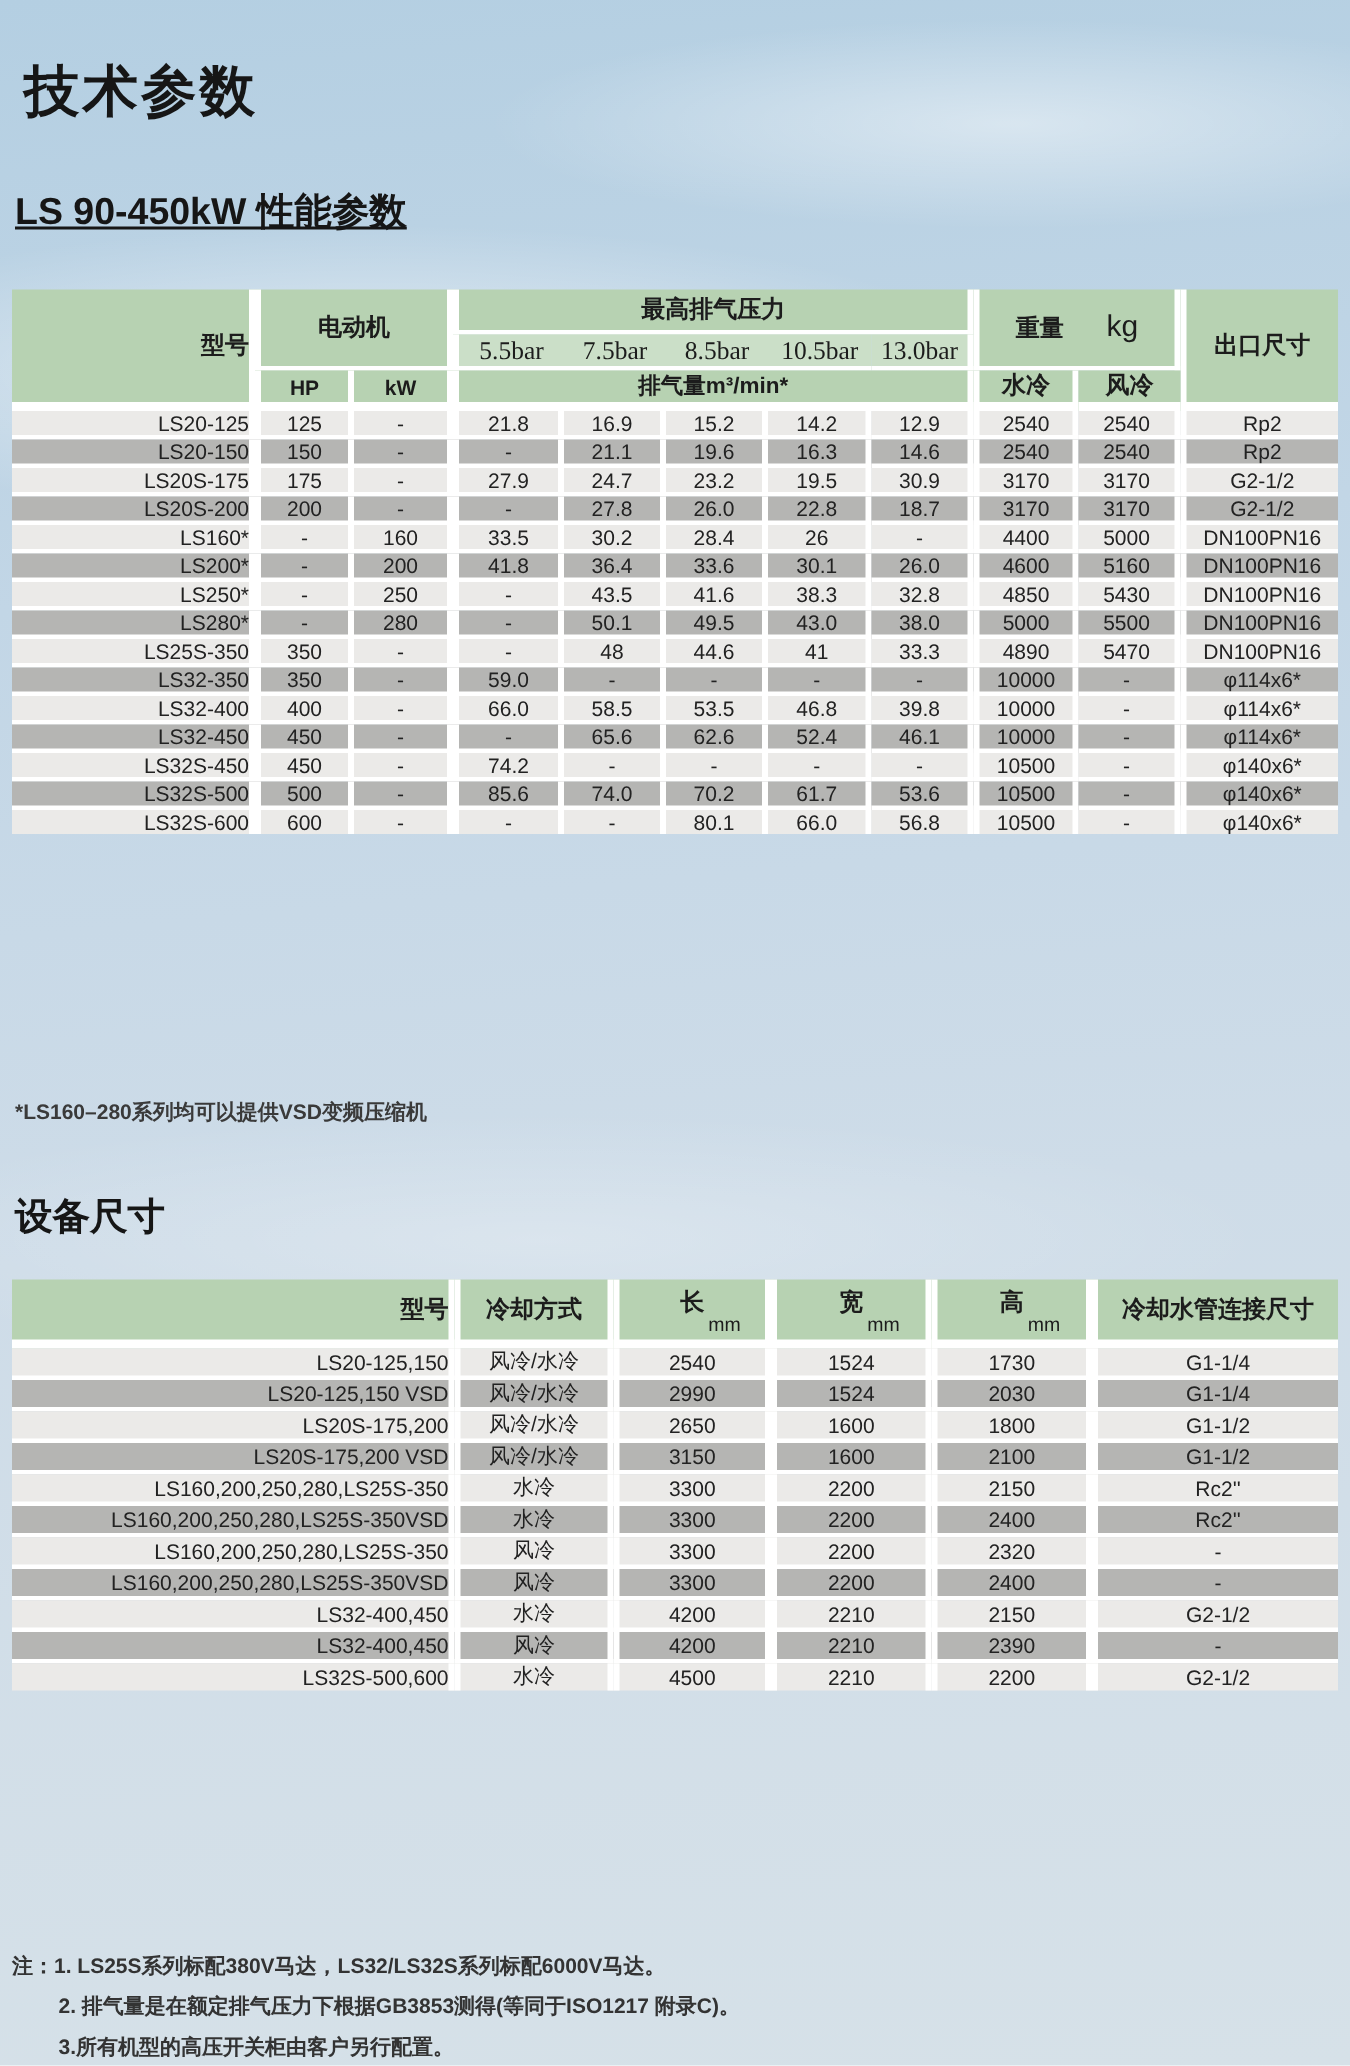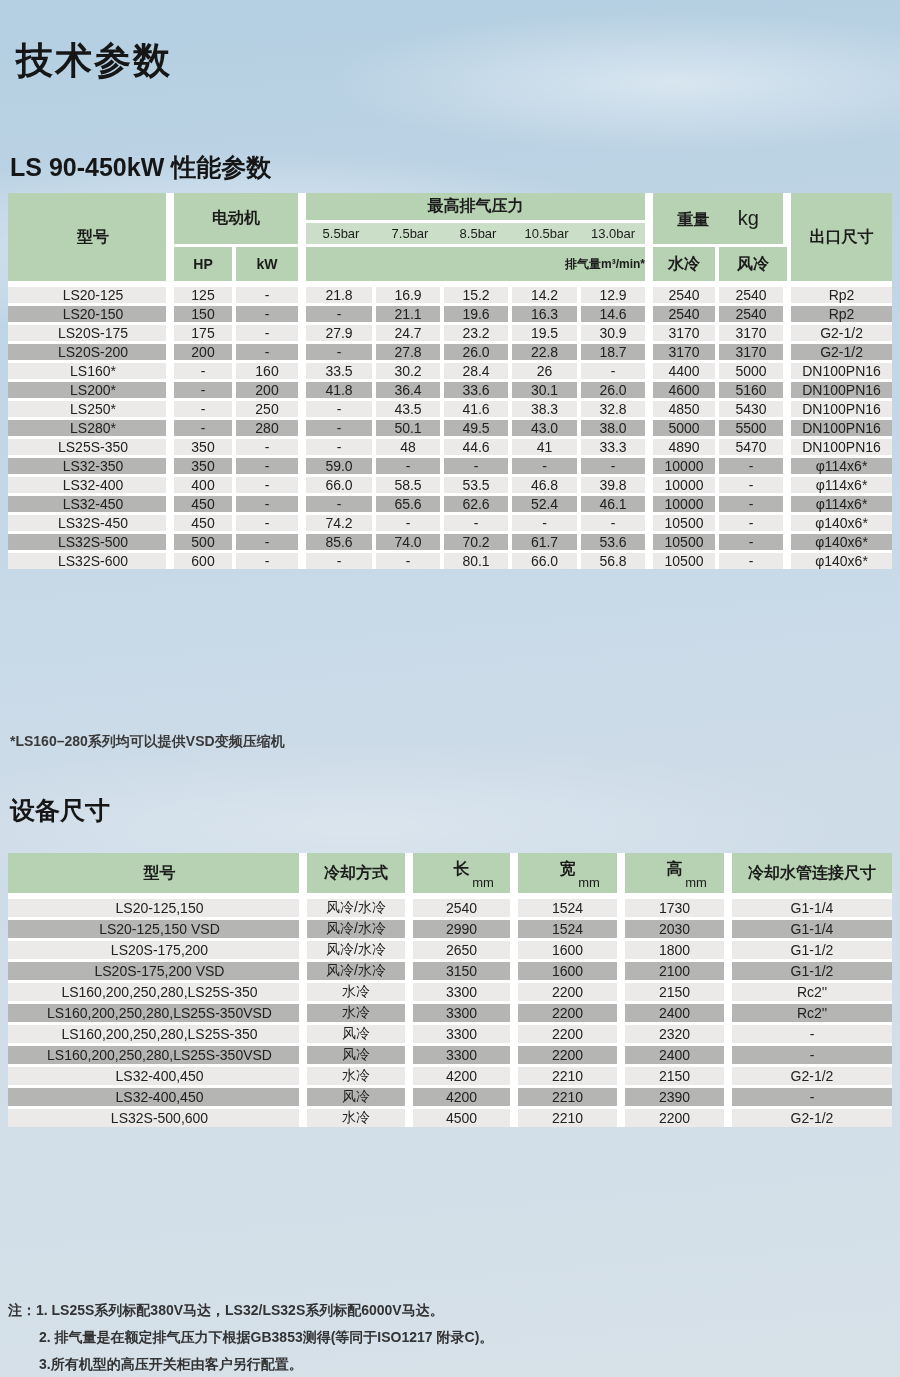--- a/index.html
+++ b/index.html
@@ -27,21 +27,21 @@
       linear-gradient(175deg,#b4cfe2 0%,#c2d6e6 28%,#cedce8 58%,#d6e1e8 100%);
   }
   .main-title{
     position:absolute;top:36px;left:16px;
     font-size:37px;font-weight:bold;color:#161616;letter-spacing:2px;
   }
   .section-title{
     position:absolute;left:10px;
     font-size:25px;font-weight:bold;color:#161616;
   }
-  #perf-title{top:151px;}
+  #perf-title{top:124px;text-decoration:underline;}
   #dim-title{top:794px;}
 
   table{
     position:absolute;left:8px;
     width:884px;
     border-collapse:separate;border-spacing:0;
     table-layout:fixed;
   }
   #perf-table{top:193px;}
   #dim-table{top:853px;}
@@ -54,35 +54,36 @@
     overflow:hidden;white-space:nowrap;
   }
   th{background:var(--green);color:var(--head-ink);font-weight:bold;font-size:16px;}
   th:last-child,td:last-child{border-right:0;}
   .gb{border-left:4px solid #fff;}
   .hb{border-bottom:6px solid #fff;}
   tbody tr{height:16px;}
   tbody tr:nth-child(odd) td{background:var(--row-light);}
   tbody tr:nth-child(even) td{background:var(--row-dark);}
   tbody tr:last-child td{border-bottom:0;}
-  td.model,th.model{text-align:center;padding-left:12px;}
+  td.model,th.model{text-align:right;padding-left:12px;}
 
   
   #perf-table thead tr.r1{height:30px;}
   #perf-table thead tr.r2{height:24px;}
-  #perf-table thead tr.r3{height:40px;}
+  #perf-table thead tr.r3{height:27px;}
   #perf-table .unit{font-weight:normal;font-size:20px;margin-left:24px;}
   #perf-table th.bar{
     background:var(--green-light);
-    font-weight:normal;font-size:13px;
+    font-weight:normal;font-size:17px;
     border-right:0;
+    font-family:Liberation Serif, serif;
   }
   #perf-table th.bar.last{border-right:4px solid #fff;}
   #perf-table th.sub{font-size:14px;}
-  #perf-table th.flow{font-size:12px;text-align:right;}
+  #perf-table th.flow{font-size:15px;}
 
   
   #dim-table thead tr{height:46px;}
   #dim-table .dim-unit{display:block;font-weight:normal;font-size:13px;line-height:12px;padding-left:43px;}
   #dim-table .dim-main{display:block;font-size:16px;line-height:17px;padding-top:3px;}
   #dim-table tbody tr{height:16px;}
   #dim-table td{font-size:14px;}
 
   .footnote{
     position:absolute;left:10px;top:733px;

